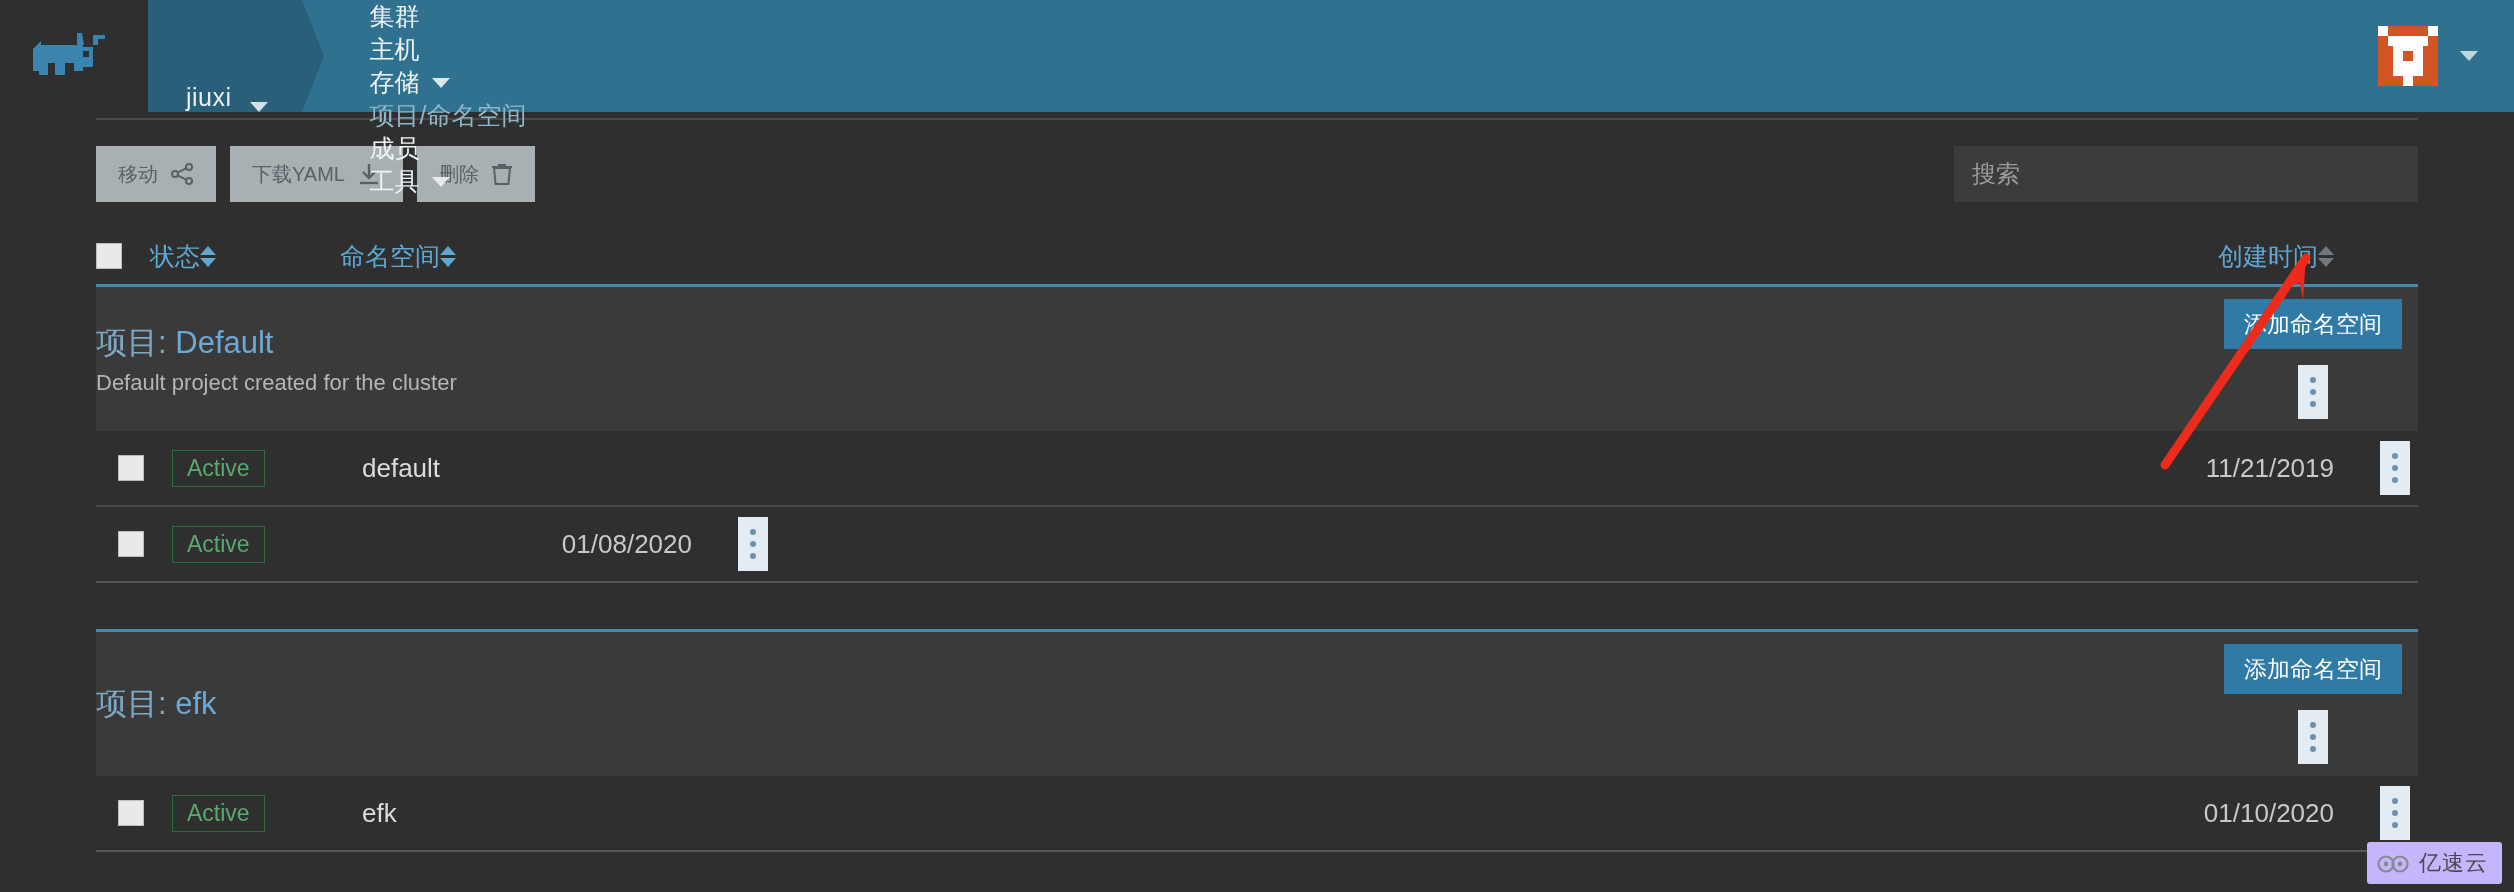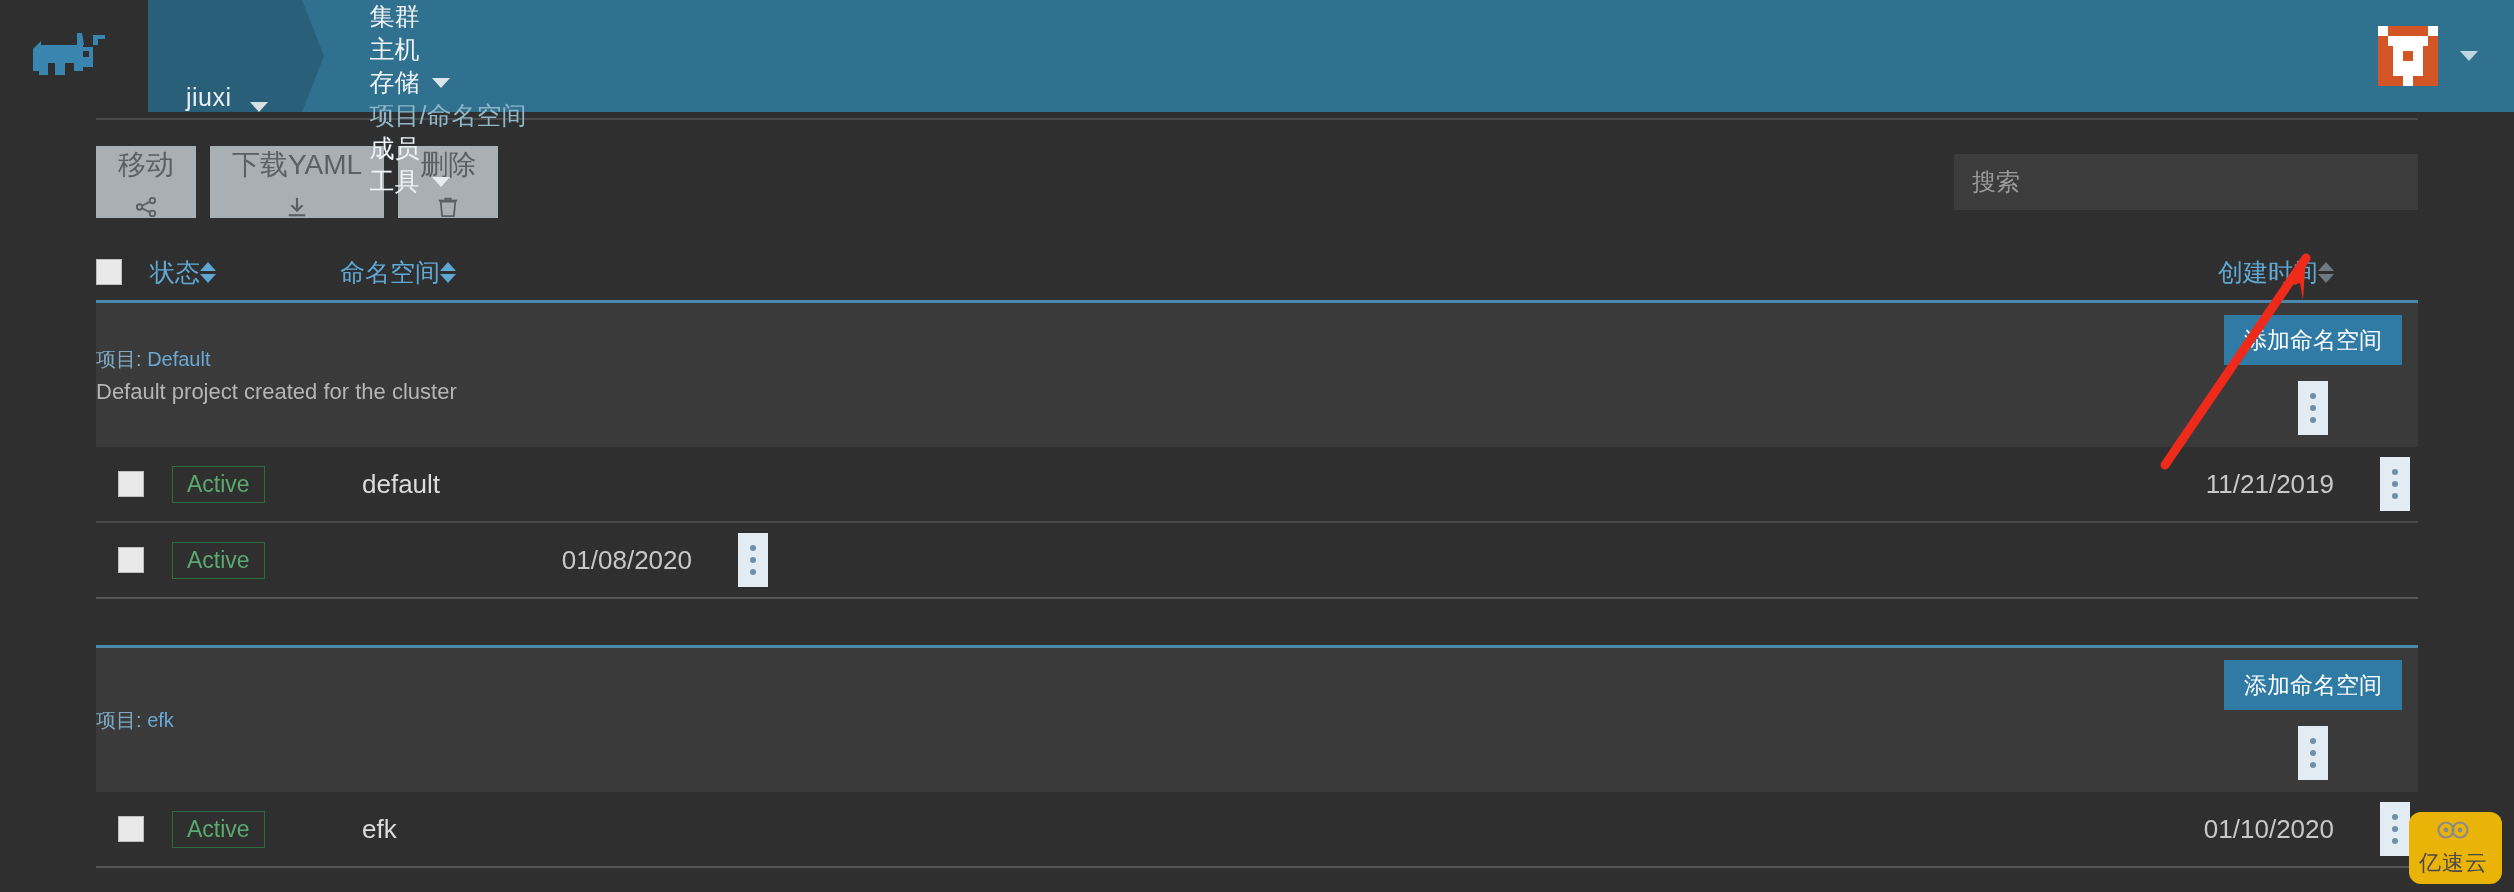--- a/index.html
+++ b/index.html
@@ -63,23 +63,23 @@
   }
   .btn-primary.outlined { box-shadow: 0 0 0 2px #4b9ec9 inset; }
   .spacer-gap { width: 26px; }
 
   
   .hr { height: 2px; background: #4a4a4a; margin: 6px 96px 0 96px; }
 
   
   .toolbar { display: flex; align-items: center; padding: 26px 96px 0 96px; }
   .btn-muted {
-    background: #a9b0b4; color: #5a6065; border: none; font-size: 28px;
-    height: 72px; padding: 0 22px; margin-right: 14px; cursor: pointer;
-    display: inline-flex; align-items: center; gap: 12px; font-family: inherit; flex-direction: column;
+    background: #a9b0b4; color: #5a6065; border: none; font-size: 20px;
+    height: 56px; padding: 0 22px; margin-right: 14px; cursor: pointer;
+    display: inline-flex; align-items: center; gap: 12px; font-family: inherit;
   }
   .btn-muted svg { display: block; }
   .search-box {
     margin-left: auto; width: 464px; height: 56px; background: #3c3c3c;
     border: none; color: #cfcfcf; font-size: 24px; padding: 0 18px;
     font-family: inherit; outline: none;
   }
   .search-box::placeholder { color: #9b9b9b; }
 
   
@@ -103,21 +103,21 @@
   .chk {
     width: 26px; height: 26px; background: #e9e9e9; border: 1px solid #bdbdbd;
     display: block; cursor: pointer;
   }
 
   .group { border-top: 3px solid #4a87ad; }
   .group-head {
     display: flex; align-items: center; background: #3a3a3a;
     min-height: 84px; padding: 12px 8px 12px 0;
   }
-  .group-title { color: #6ba9d4; font-size: 20px; }
+  .group-title { color: #6ba9d4; font-size: 31px; }
   .group-title .lbl { color: #7ea9c4; }
   .group-desc { color: #b5b5b5; font-size: 22px; margin-top: 6px; }
   .group-head-actions { margin-left: auto; display: flex; align-items: center; gap: 16px; padding-right: 8px; flex-direction: column; }
   .btn-ns {
     background: #2f7ba6; color: #fff; border: none; font-size: 23px;
     height: 50px; padding: 0 20px; cursor: pointer; font-family: inherit; white-space: nowrap;
   }
   .kebab {
     width: 30px; height: 54px; background: #e3ecf3; display: flex;
     flex-direction: column; align-items: center; justify-content: center; gap: 6px; cursor: pointer;
@@ -137,22 +137,22 @@
   .cell-name { color: #dcdcdc; font-size: 26px; }
   .cell-date { color: #c8c8c8; font-size: 26px; }
   .group-gap { height: 46px; }
 
   
   .annot { position: absolute; left: 0; top: 0; width: 2514px; height: 892px; pointer-events: none; }
 
   
   .watermark {
     position: absolute; right: 12px; bottom: 8px;
-    background: #eab308; display: flex; align-items: center; gap: 8px;
-    padding: 6px 14px 6px 10px; border-radius: 12px; flex-direction: column;
+    background: #c4b5fd; display: flex; align-items: center; gap: 8px;
+    padding: 6px 14px 6px 10px; border-radius: 3px;
   }
   .watermark .wm-text { color: #4a4a4a; font-size: 22px; letter-spacing: 1px; }
 </style>
 </head>
 <body>
 
 <div id="root">
 
   <div class="header">
 

